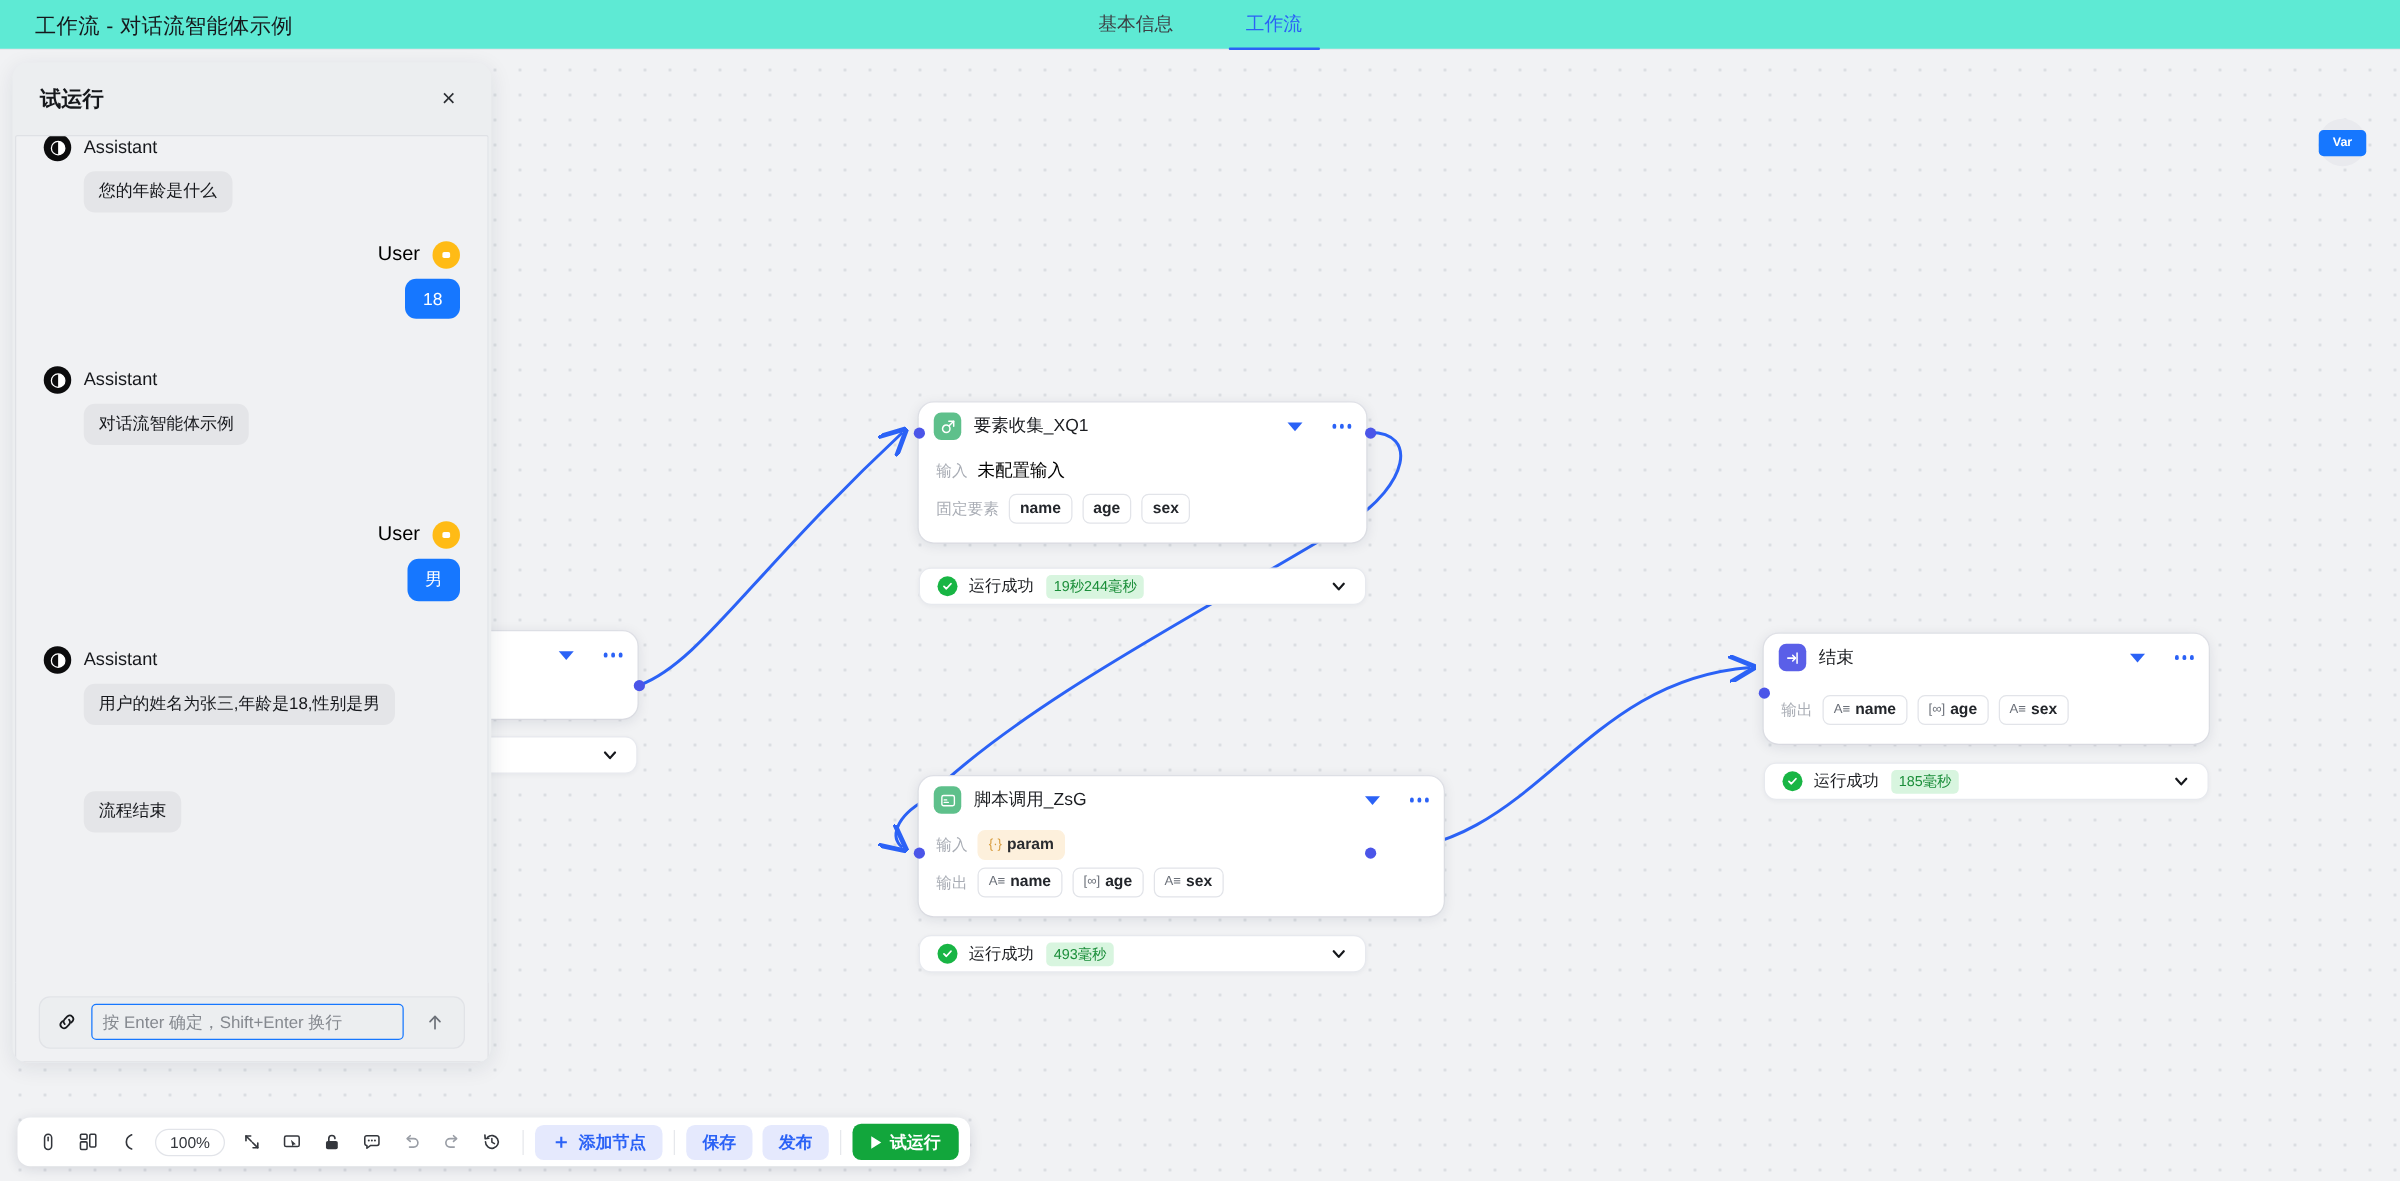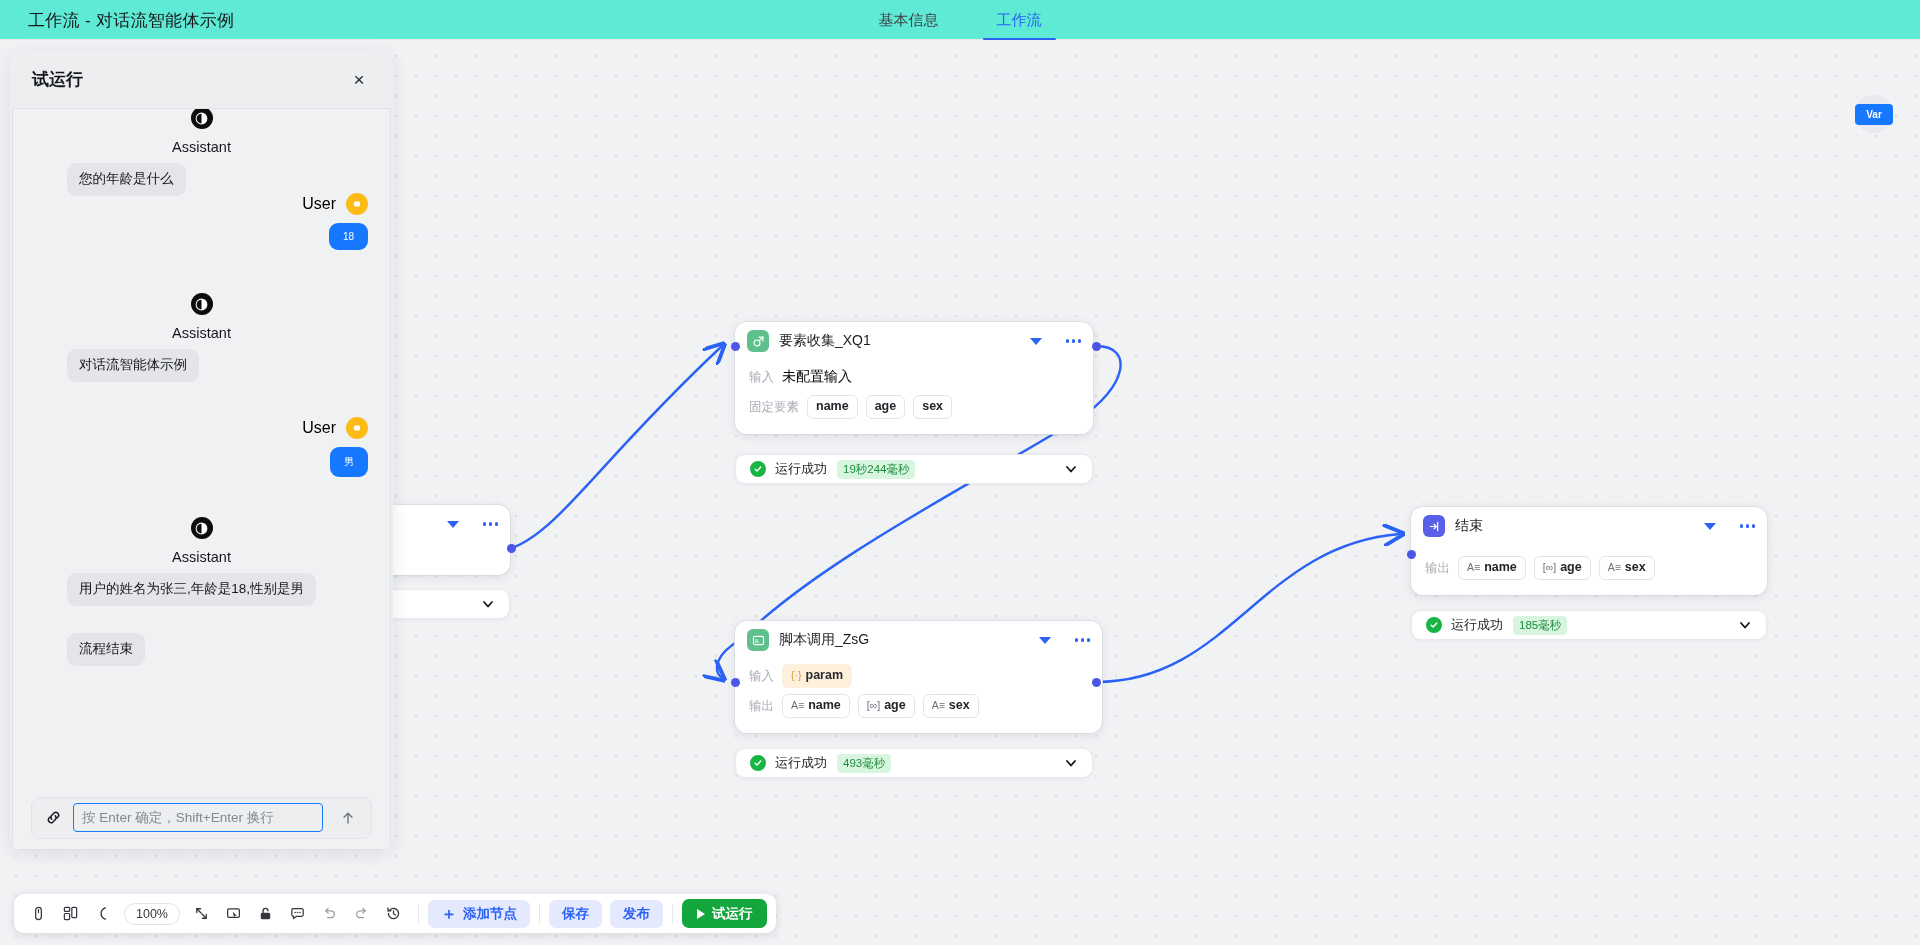--- a/index.html
+++ b/index.html
@@ -161,39 +161,39 @@
     border: 1px solid #dfe1e5;
     border-bottom: none;
     border-radius: 2px;
     margin: 0 2px 0 2px;
   }
   .chat { position: absolute; inset: 0; padding: 0 22px; }
 
   .msg { position: absolute; left: 22px; right: 22px; }
   .msg-role {
     display: flex; align-items: center; gap: 10px;
-    font-size: 14.5px; color: #16181c; flex-direction: column;
+    font-size: 14.5px; color: #16181c;
   }
   .avatar-a {
     width: 22px; height: 22px; border-radius: 50%; background: #0c0c0d;
     display: flex; align-items: center; justify-content: center; flex: 0 0 22px;
   }
   .avatar-u {
     width: 22px; height: 22px; border-radius: 50%; background: #ffbb15;
     display: flex; align-items: center; justify-content: center; flex: 0 0 22px;
   }
   .bubble-a {
     display: inline-block; background: #e4e5e8; color: #16181c;
     border-radius: 9px; padding: 7px 12px; font-size: 13.5px;
     margin-left: 32px; margin-top: 8px; max-width: 300px; line-height: 1.4;
   }
   .row-user { display: flex; align-items: center; justify-content: flex-end; gap: 10px; }
   .bubble-u {
     display: inline-block; background: #1677ff; color: #fff;
-    border-radius: 9px; padding: 8px 14px; font-size: 10px;
+    border-radius: 9px; padding: 8px 14px; font-size: 14px;
     float: right; clear: both; margin-top: 8px;
   }
   .clearfix::after { content: ""; display: block; clear: both; }
 
   .feedback {
     position: absolute; left: 52px; top: 716px;
     display: flex; gap: 33px; color: #6c7078;
   }
   .feedback span { cursor: pointer; display: flex; }
 
@@ -342,21 +342,21 @@
     </div>
     <span class="status-text">运行成功</span>
     <span class="status-time">19秒244毫秒</span>
     <span class="status-chevron">
       <svg width="14" height="14" viewBox="0 0 14 14">
           <path d="M3 5 L7 9.5 L11 5" fill="none" stroke="#16181c" stroke-width="1.8" stroke-linecap="round" stroke-linejoin="round"></path>
         </svg>
     </span>
   </div>
 
-  <div class="node" style="left:735px; top:581px; width:367px;">
+  <div class="node" style="left:735px; top:581px; width:420px;">
     <div class="node-head">
       <div class="node-icon" style="background:#5ec08b;">
         <svg width="13" height="13" viewBox="0 0 14 14">
           <rect x="1.6" y="2.6" width="10.8" height="8.8" rx="1.5" fill="none" stroke="#fff" stroke-width="1.2"></rect>
           <path d="M3.6 6.4 h2.2 M3.6 8.6 h3.6" stroke="#fff" stroke-width="1.1" stroke-linecap="round"></path>
         </svg>
       </div>
       <div class="node-title">脚本调用_ZsG</div>
       <div class="caret-down"></div>
       <div class="dots">

